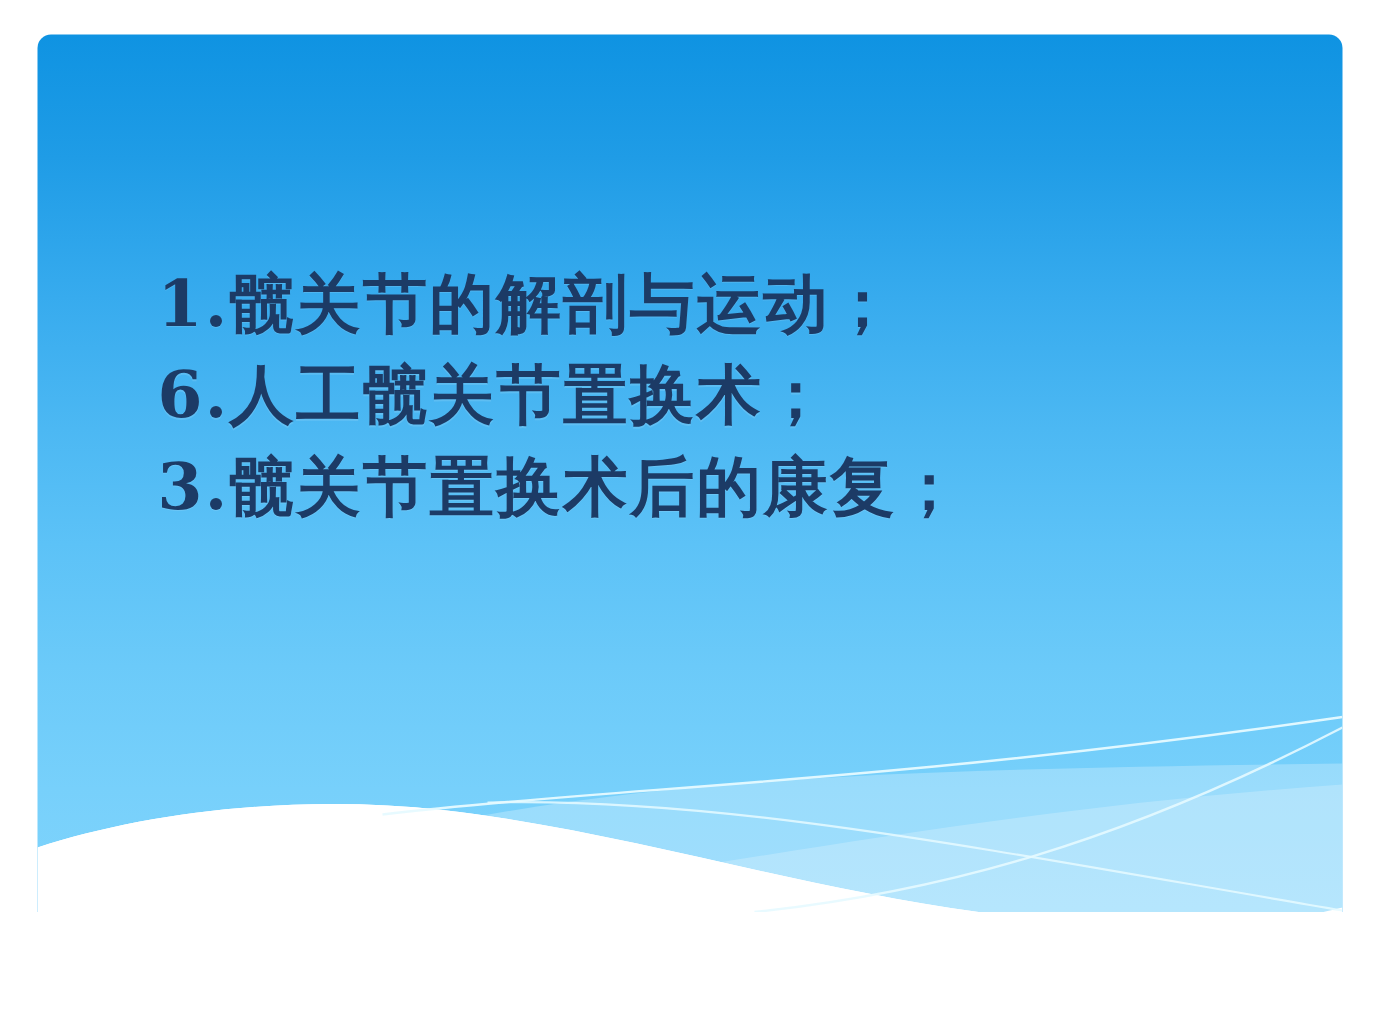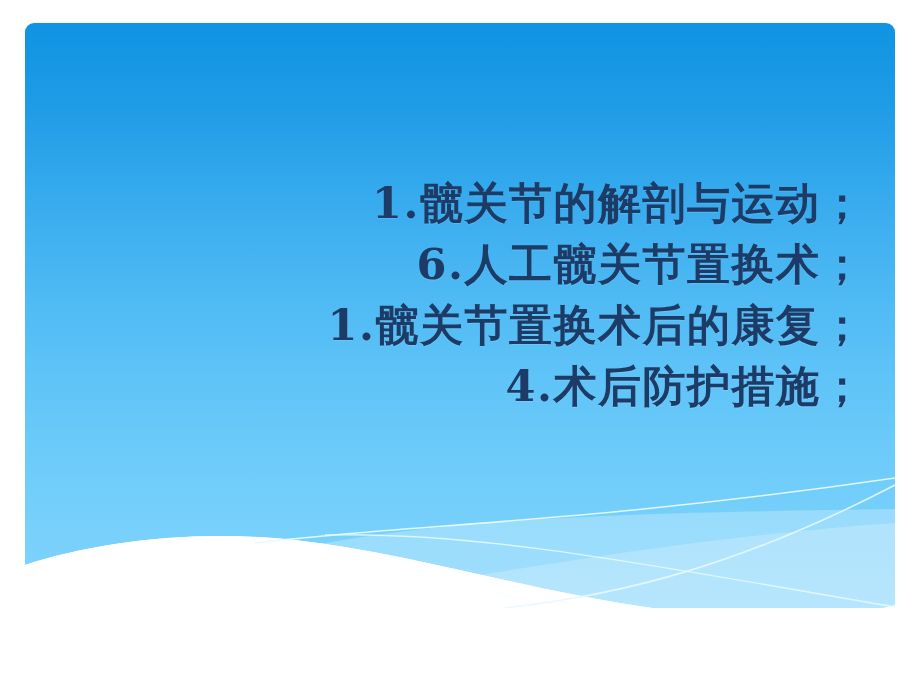--- a/index.html
+++ b/index.html
@@ -61,21 +61,20 @@
   }
   .text-line {
     color: #1c3b66;
     font-family: "DejaVu Serif", "Liberation Serif", serif;
     font-size: 43px;
     line-height: 61px;
     font-weight: 600;
     letter-spacing: 1.5px;
     white-space: nowrap;
     text-shadow: 0 1px 0 rgba(255,255,255,0.12);
-    text-align: right;
   }
 </style>
 </head>
 <body>
 
 <div id="slide-root">
 
   <div id="slide-canvas">
 
     <svg id="wave-layer" viewBox="0 0 870 585" preserveAspectRatio="none" xmlns="http://www.w3.org/2000/svg">
@@ -110,19 +109,18 @@
       <path d="M 478 585
                C 600 572, 720 540, 870 462" fill="none" stroke="#e6faff" stroke-width="1.6" opacity="0.9"></path>
 
       <path d="M 300 512
                C 460 508, 640 545, 870 584" fill="none" stroke="#e6faff" stroke-width="1.4" opacity="0.85"></path>
     </svg>
 
     <div id="body-text">
       <div class="text-line">1.髋关节的解剖与运动；</div>
       <div class="text-line">6.人工髋关节置换术；</div>
-      <div class="text-line">1.髋关节置换术后的康复；</div>
-      <div class="text-line">4.术后防护措施；</div>
+      <div class="text-line">3.髋关节置换术后的康复；</div>
     </div>
 
   </div>
 
 </div>
 
 </body></html>

